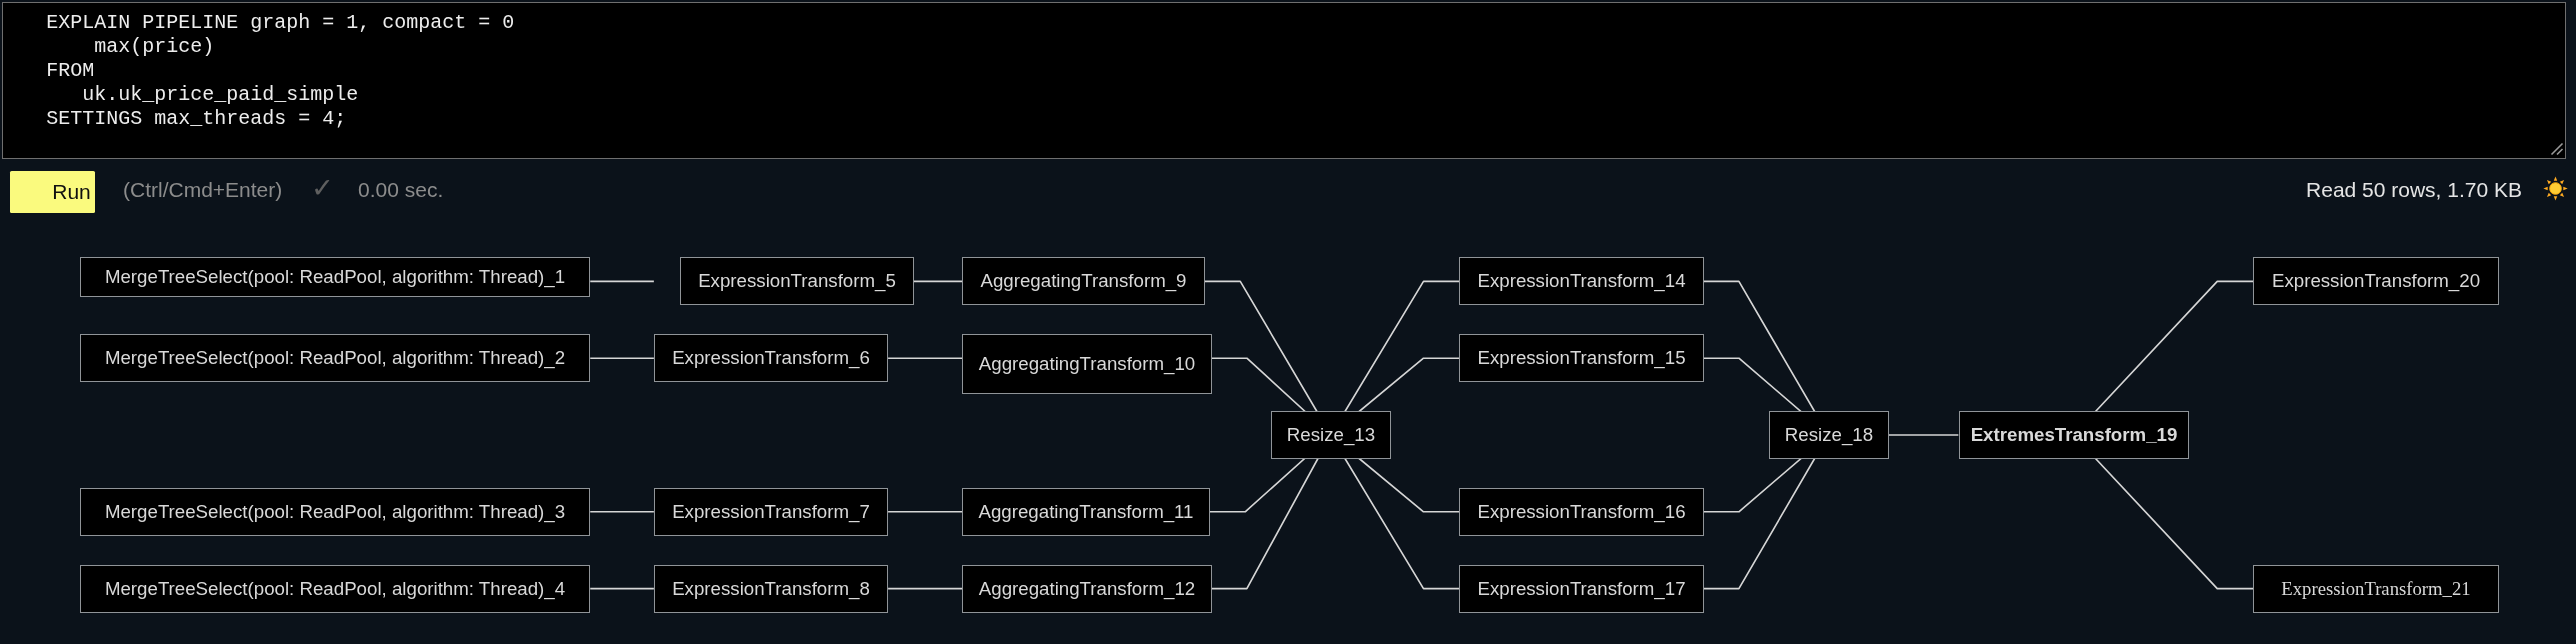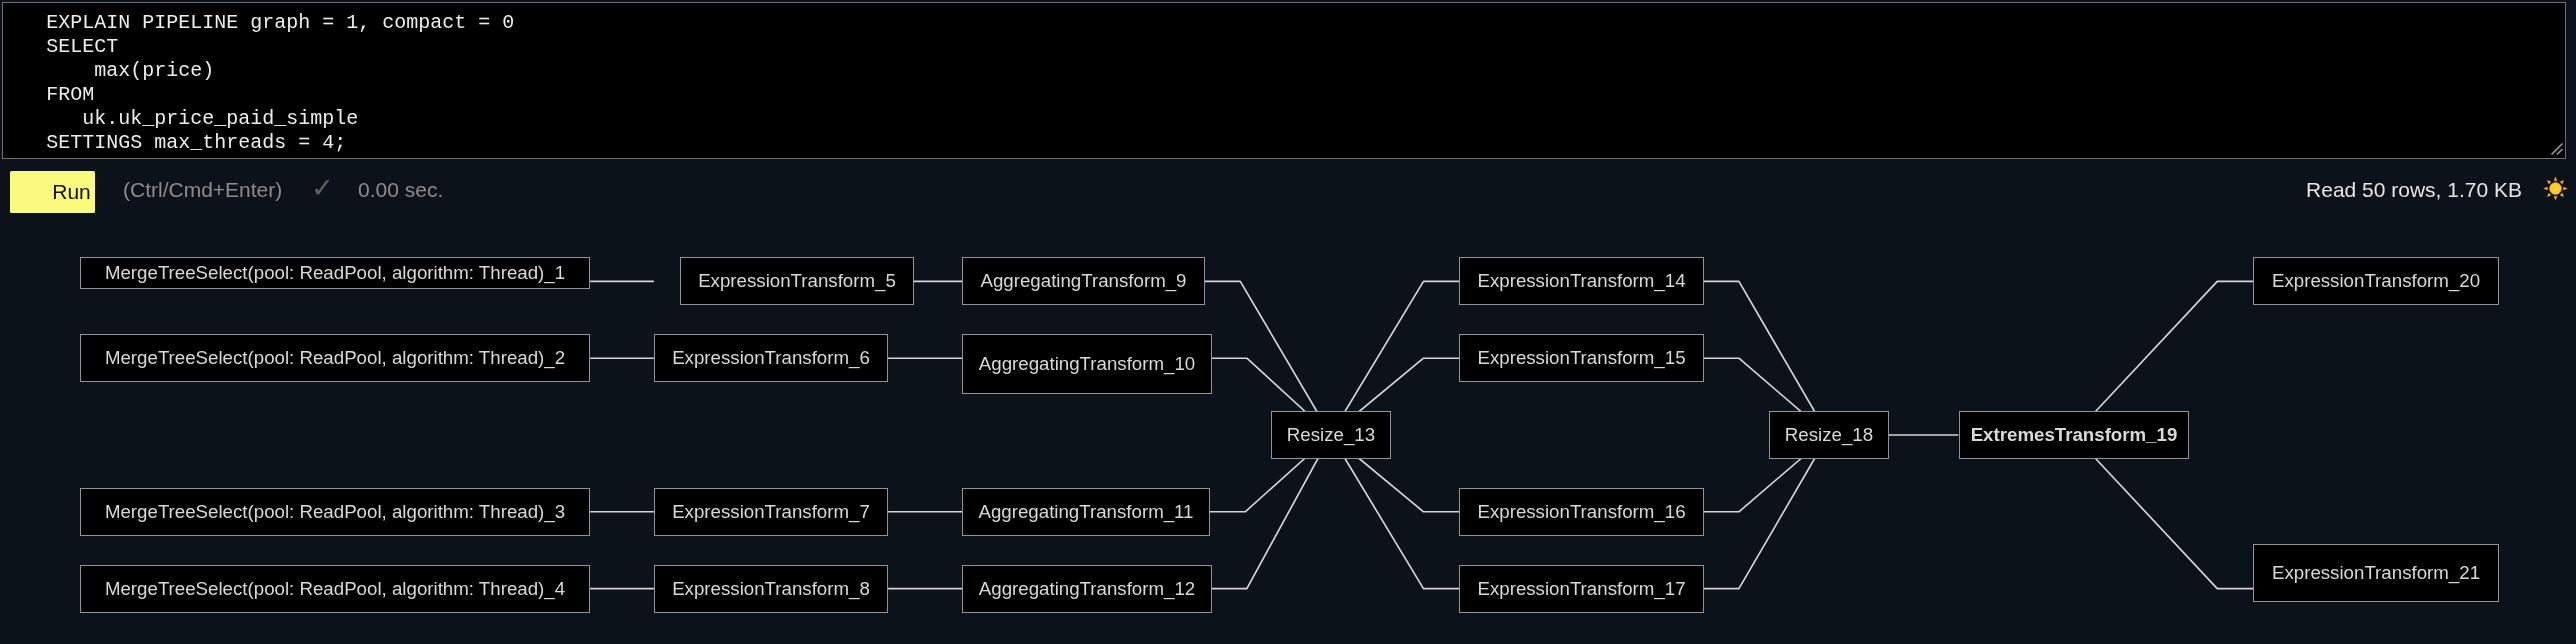--- a/index.html
+++ b/index.html
@@ -66,21 +66,21 @@
     font-size: 18.7px;
     display: flex; align-items: center; justify-content: center;
     white-space: nowrap;
     box-sizing: border-box;
   }
 </style>
 </head>
 <body>
 
 <div class="editor">
-  <div class="sql" id="sql-lines"><div>EXPLAIN PIPELINE graph = 1, compact = 0</div><div>SELECT</div><div>    max(price)</div><div>FROM</div><div>   uk.uk_price_paid_simple</div><div>SETTINGS max_threads = 4;</div></div>
+  <div class="sql" id="sql-lines"><div>EXPLAIN PIPELINE graph = 1, compact = 0</div><div>    max(price)</div><div>FROM</div><div>   uk.uk_price_paid_simple</div><div>SETTINGS max_threads = 4;</div></div>
   <svg class="grip" width="17.6" height="17.6" viewBox="0 0 32 32">
     <line x1="10" y1="30" x2="30" y2="10" stroke="#9a9a9a" stroke-width="3"></line>
     <line x1="20" y1="30" x2="30" y2="20" stroke="#9a9a9a" stroke-width="3"></line>
   </svg>
 </div>
 
 <button class="toolbar-run">Run</button>
 <span class="hint">(Ctrl/Cmd+Enter)</span>
 <span class="check">✓</span>
 <span class="elapsed">0.00 sec.</span>
@@ -118,35 +118,35 @@
     <polyline points="2425,793 2594,1073 2881.5,1073" fill="none" stroke="#d6d6d6" stroke-width="3" stroke-linejoin="round"></polyline>
     <polyline points="2881.5,513 3169,513 3332,793" fill="none" stroke="#d6d6d6" stroke-width="3" stroke-linejoin="round"></polyline>
     <polyline points="2881.5,653 3169,653 3332,793" fill="none" stroke="#d6d6d6" stroke-width="3" stroke-linejoin="round"></polyline>
     <polyline points="2881.5,933 3169,933 3332,793" fill="none" stroke="#d6d6d6" stroke-width="3" stroke-linejoin="round"></polyline>
     <polyline points="2881.5,1073 3169,1073 3332,793" fill="none" stroke="#d6d6d6" stroke-width="3" stroke-linejoin="round"></polyline>
     <polyline points="3441,793 3569,793" fill="none" stroke="#d6d6d6" stroke-width="3" stroke-linejoin="round"></polyline>
     <polyline points="3779,793 4041,513 4329,513" fill="none" stroke="#d6d6d6" stroke-width="3" stroke-linejoin="round"></polyline>
     <polyline points="3779,793 4041,1073 4329,1073" fill="none" stroke="#d6d6d6" stroke-width="3" stroke-linejoin="round"></polyline>
   </svg>
 <div id="nodes">
-    <div class="node" style="left: 80px; top: 257px; width: 510px; height: 32px;">MergeTreeSelect(pool: ReadPool, algorithm: Thread)_1</div>
+    <div class="node" style="left: 80px; top: 257px; width: 510px; height: 40px;">MergeTreeSelect(pool: ReadPool, algorithm: Thread)_1</div>
     <div class="node" style="left: 80px; top: 334px; width: 510px; height: 48px;">MergeTreeSelect(pool: ReadPool, algorithm: Thread)_2</div>
     <div class="node" style="left: 80px; top: 488px; width: 510px; height: 48px;">MergeTreeSelect(pool: ReadPool, algorithm: Thread)_3</div>
     <div class="node" style="left: 80px; top: 565px; width: 510px; height: 48px;">MergeTreeSelect(pool: ReadPool, algorithm: Thread)_4</div>
     <div class="node" style="left: 654px; top: 257px; width: 234px; height: 48px; margin-left: 26px;">ExpressionTransform_5</div>
     <div class="node" style="left: 654px; top: 334px; width: 234px; height: 48px;">ExpressionTransform_6</div>
     <div class="node" style="left: 654px; top: 488px; width: 234px; height: 48px;">ExpressionTransform_7</div>
     <div class="node" style="left: 654px; top: 565px; width: 234px; height: 48px;">ExpressionTransform_8</div>
     <div class="node" style="left: 962px; top: 257px; width: 243px; height: 48px;">AggregatingTransform_9</div>
     <div class="node" style="left: 962px; top: 334px; width: 250px; height: 60px;">AggregatingTransform_10</div>
     <div class="node" style="left: 962px; top: 488px; width: 248px; height: 48px;">AggregatingTransform_11</div>
     <div class="node" style="left: 962px; top: 565px; width: 250px; height: 48px;">AggregatingTransform_12</div>
     <div class="node" style="left: 1271px; top: 411px; width: 120px; height: 48px;">Resize_13</div>
     <div class="node" style="left: 1459px; top: 257px; width: 245px; height: 48px;">ExpressionTransform_14</div>
     <div class="node" style="left: 1459px; top: 334px; width: 245px; height: 48px;">ExpressionTransform_15</div>
     <div class="node" style="left: 1459px; top: 488px; width: 245px; height: 48px;">ExpressionTransform_16</div>
     <div class="node" style="left: 1459px; top: 565px; width: 245px; height: 48px;">ExpressionTransform_17</div>
     <div class="node" style="left: 1769px; top: 411px; width: 120px; height: 48px;">Resize_18</div>
     <div class="node" style="left: 1959px; top: 411px; width: 230px; height: 48px; font-weight: bold;">ExtremesTransform_19</div>
     <div class="node" style="left: 2253px; top: 257px; width: 246px; height: 48px;">ExpressionTransform_20</div>
-    <div class="node" style="left: 2253px; top: 544px; width: 246px; height: 58px;">ExpressionTransform_21</div>
+    <div class="node" style="left: 2253px; top: 565px; width: 246px; height: 48px; font-family: Liberation Serif, serif;">ExpressionTransform_21</div>
   </div>
 
 
 </body></html>

